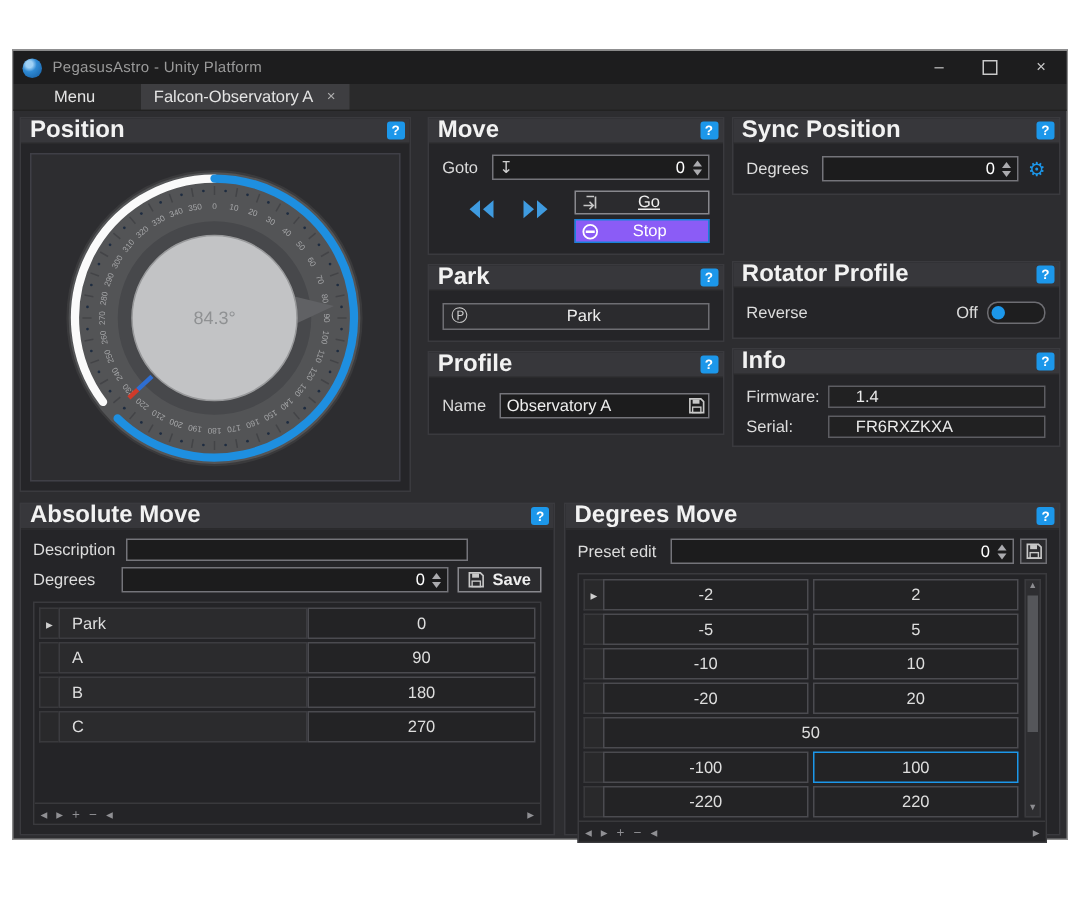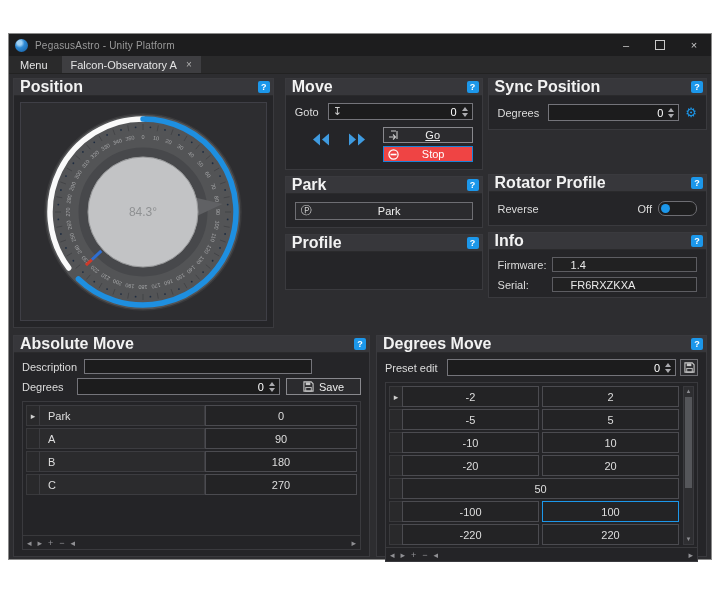--- a/index.html
+++ b/index.html
@@ -10,21 +10,21 @@
   .titlebar{height:22px;background:#1d1d1e;display:flex;align-items:center;padding-left:6px;}
   .logo{width:13px;height:13px;border-radius:50%;
     background:radial-gradient(circle at 35% 30%,#9fd1f5 0 18%,#2f8ad4 40%,#135a9e 100%);margin-right:7px;}
   .title-text{font-size:10px;color:#9a9a9a;letter-spacing:.2px;}
   .win-btns{margin-left:auto;display:flex;height:100%;}
   .win-btn{width:34px;display:flex;align-items:center;justify-content:center;color:#c9c9c9;font-size:11px;}
   .max-glyph{width:8px;height:8px;border:1px solid #c9c9c9;display:inline-block;}
   
   .tabstrip{height:17px;background:#2a2a2b;display:flex;align-items:stretch;font-size:11px;color:#e4e4e4;
     border-bottom:1px solid #222;}
-  .menu-item{padding:0 11px;display:flex;align-items:center;}
+  .menu-item{padding:0 27px;display:flex;align-items:center;}
   .tab{background:#3e3e41;padding:0 9px;display:flex;align-items:center;gap:9px;margin-left:3px;}
   .tab-close{color:#b0b0b0;font-size:10px;}
   
   .content{padding:4px 4px 0 4px;}
   .toprow{display:flex;height:250px;}
   .bottomrow{display:flex;height:222px;margin-top:7px;}
   .midcol{display:flex;flex-direction:column;width:201px;margin-left:11px;}
   .rightcol{display:flex;flex-direction:column;width:223px;margin-left:5px;}
   
   .panel{background:#252528;border:1px solid #3a3a3e;box-sizing:border-box;display:flex;flex-direction:column;}
@@ -42,21 +42,21 @@
   .ig-val{flex:1;text-align:right;color:#fff;font-size:11px;padding-right:3px;}
   .ig-text{flex:1;text-align:left;color:#efefef;font-size:11px;}
   .spin{display:flex;flex-direction:column;justify-content:center;gap:2px;width:10px;align-items:center;}
   .sp-up{width:0;height:0;border-left:3px solid transparent;border-right:3px solid transparent;border-bottom:4px solid #ababaf;}
   .sp-dn{width:0;height:0;border-left:3px solid transparent;border-right:3px solid transparent;border-top:4px solid #ababaf;}
   .vbox{background:#212122;border:1px solid #5d5d62;height:15px;box-sizing:border-box;display:flex;
     align-items:center;padding-left:18px;font-size:11px;color:#eaeaea;}
   
   .btn{background:#2b2b2e;border:1px solid #88888d;color:#eee;font-size:11px;display:flex;
     align-items:center;box-sizing:border-box;}
-  .btn-stop{background:#ef4444;border:1px solid #1883d8;color:#fff;}
+  .btn-stop{background:#8b5cf6;border:1px solid #1883d8;color:#fff;}
   .btn-label{flex:1;text-align:center;}
   
   .dial-box{border:1px solid #3f3f46;background:#2d2d30;flex:1;display:flex;align-items:center;justify-content:center;}
   
   .toggle{width:37px;height:13px;border-radius:7px;background:#1e1e1f;border:1px solid #6d6d72;position:relative;}
   .knob{position:absolute;left:2px;top:1.5px;width:9px;height:9px;border-radius:50%;background:#1c97ea;}
   
   .grid{border:1px solid #3a3a3e;background:#242427;flex:1;display:flex;flex-direction:column;
     padding:3px 3px 0 3px;box-sizing:border-box;overflow:hidden;position:relative;}
   .trow{display:flex;height:21px;min-height:21px;margin-bottom:2px;}
@@ -70,21 +70,21 @@
   .cell.selected{border:1px solid #1c97ea;}
   .navbar{height:13px;display:flex;align-items:center;gap:6px;padding:0 4px;color:#909094;font-size:9px;
     border-top:1px solid #39393c;margin:0 -3px;background:#242427;}
   .navsp{flex:1;}
   .vscroll{position:absolute;right:3px;top:3px;bottom:16px;width:11px;background:#2e2e31;
     border:1px solid #3a3a3e;display:flex;flex-direction:column;align-items:center;box-sizing:border-box;}
   .varrow{color:#8d8d91;font-size:6px;height:9px;line-height:9px;}
   .vthumb{width:7px;background:#55565a;flex:0 0 58%;margin:1px 0;}
   .vtrack{flex:1;}
   .icon-gray{color:#cfcfcf;}
-  .savebtn{gap:5px;padding:0 16px;}
+  .savebtn{gap:5px;padding:0 6px;font-weight:bold;}
 </style>
 </head>
 <body>
 
 <div class="window">
 
   <div class="titlebar">
     <div class="logo"></div>
     <div class="title-text">PegasusAstro - Unity Platform</div>
     <div class="win-btns">
@@ -334,20 +334,33 @@
               <span class="btn-label">Park</span>
             </div>
           </div>
         </div>
 
         <div class="panel" style="height:56px;margin-top:6px;">
           <div class="phead">
               <span class="ptitle">Profile</span>
               <span class="help">?</span>
             </div>
+          <div class="pbody" style="justify-content:center;">
+            <div class="row">
+              <span class="lbl" style="width:38px;">Name</span>
+              <div class="ig" style="flex:1;">
+                <span class="ig-text">Observatory A</span>
+                <svg width="11" height="11" viewBox="0 0 12 12">
+                  <path d="M1,1 h8 l2,2 v8 h-10 z" fill="none" stroke="#c8c8c8" stroke-width="1.2"></path>
+                  <rect x="3" y="1.5" width="5" height="3" fill="#c8c8c8"></rect>
+                    <rect x="3" y="7" width="6" height="4" fill="none" stroke="#c8c8c8"></rect>
+                </svg>
+              </div>
+            </div>
+          </div>
         </div>
       </div>
 
       <div class="rightcol">
 
         <div class="panel" style="height:52px;">
           <div class="phead">
               <span class="ptitle">Sync Position</span>
               <span class="help">?</span>
             </div>

